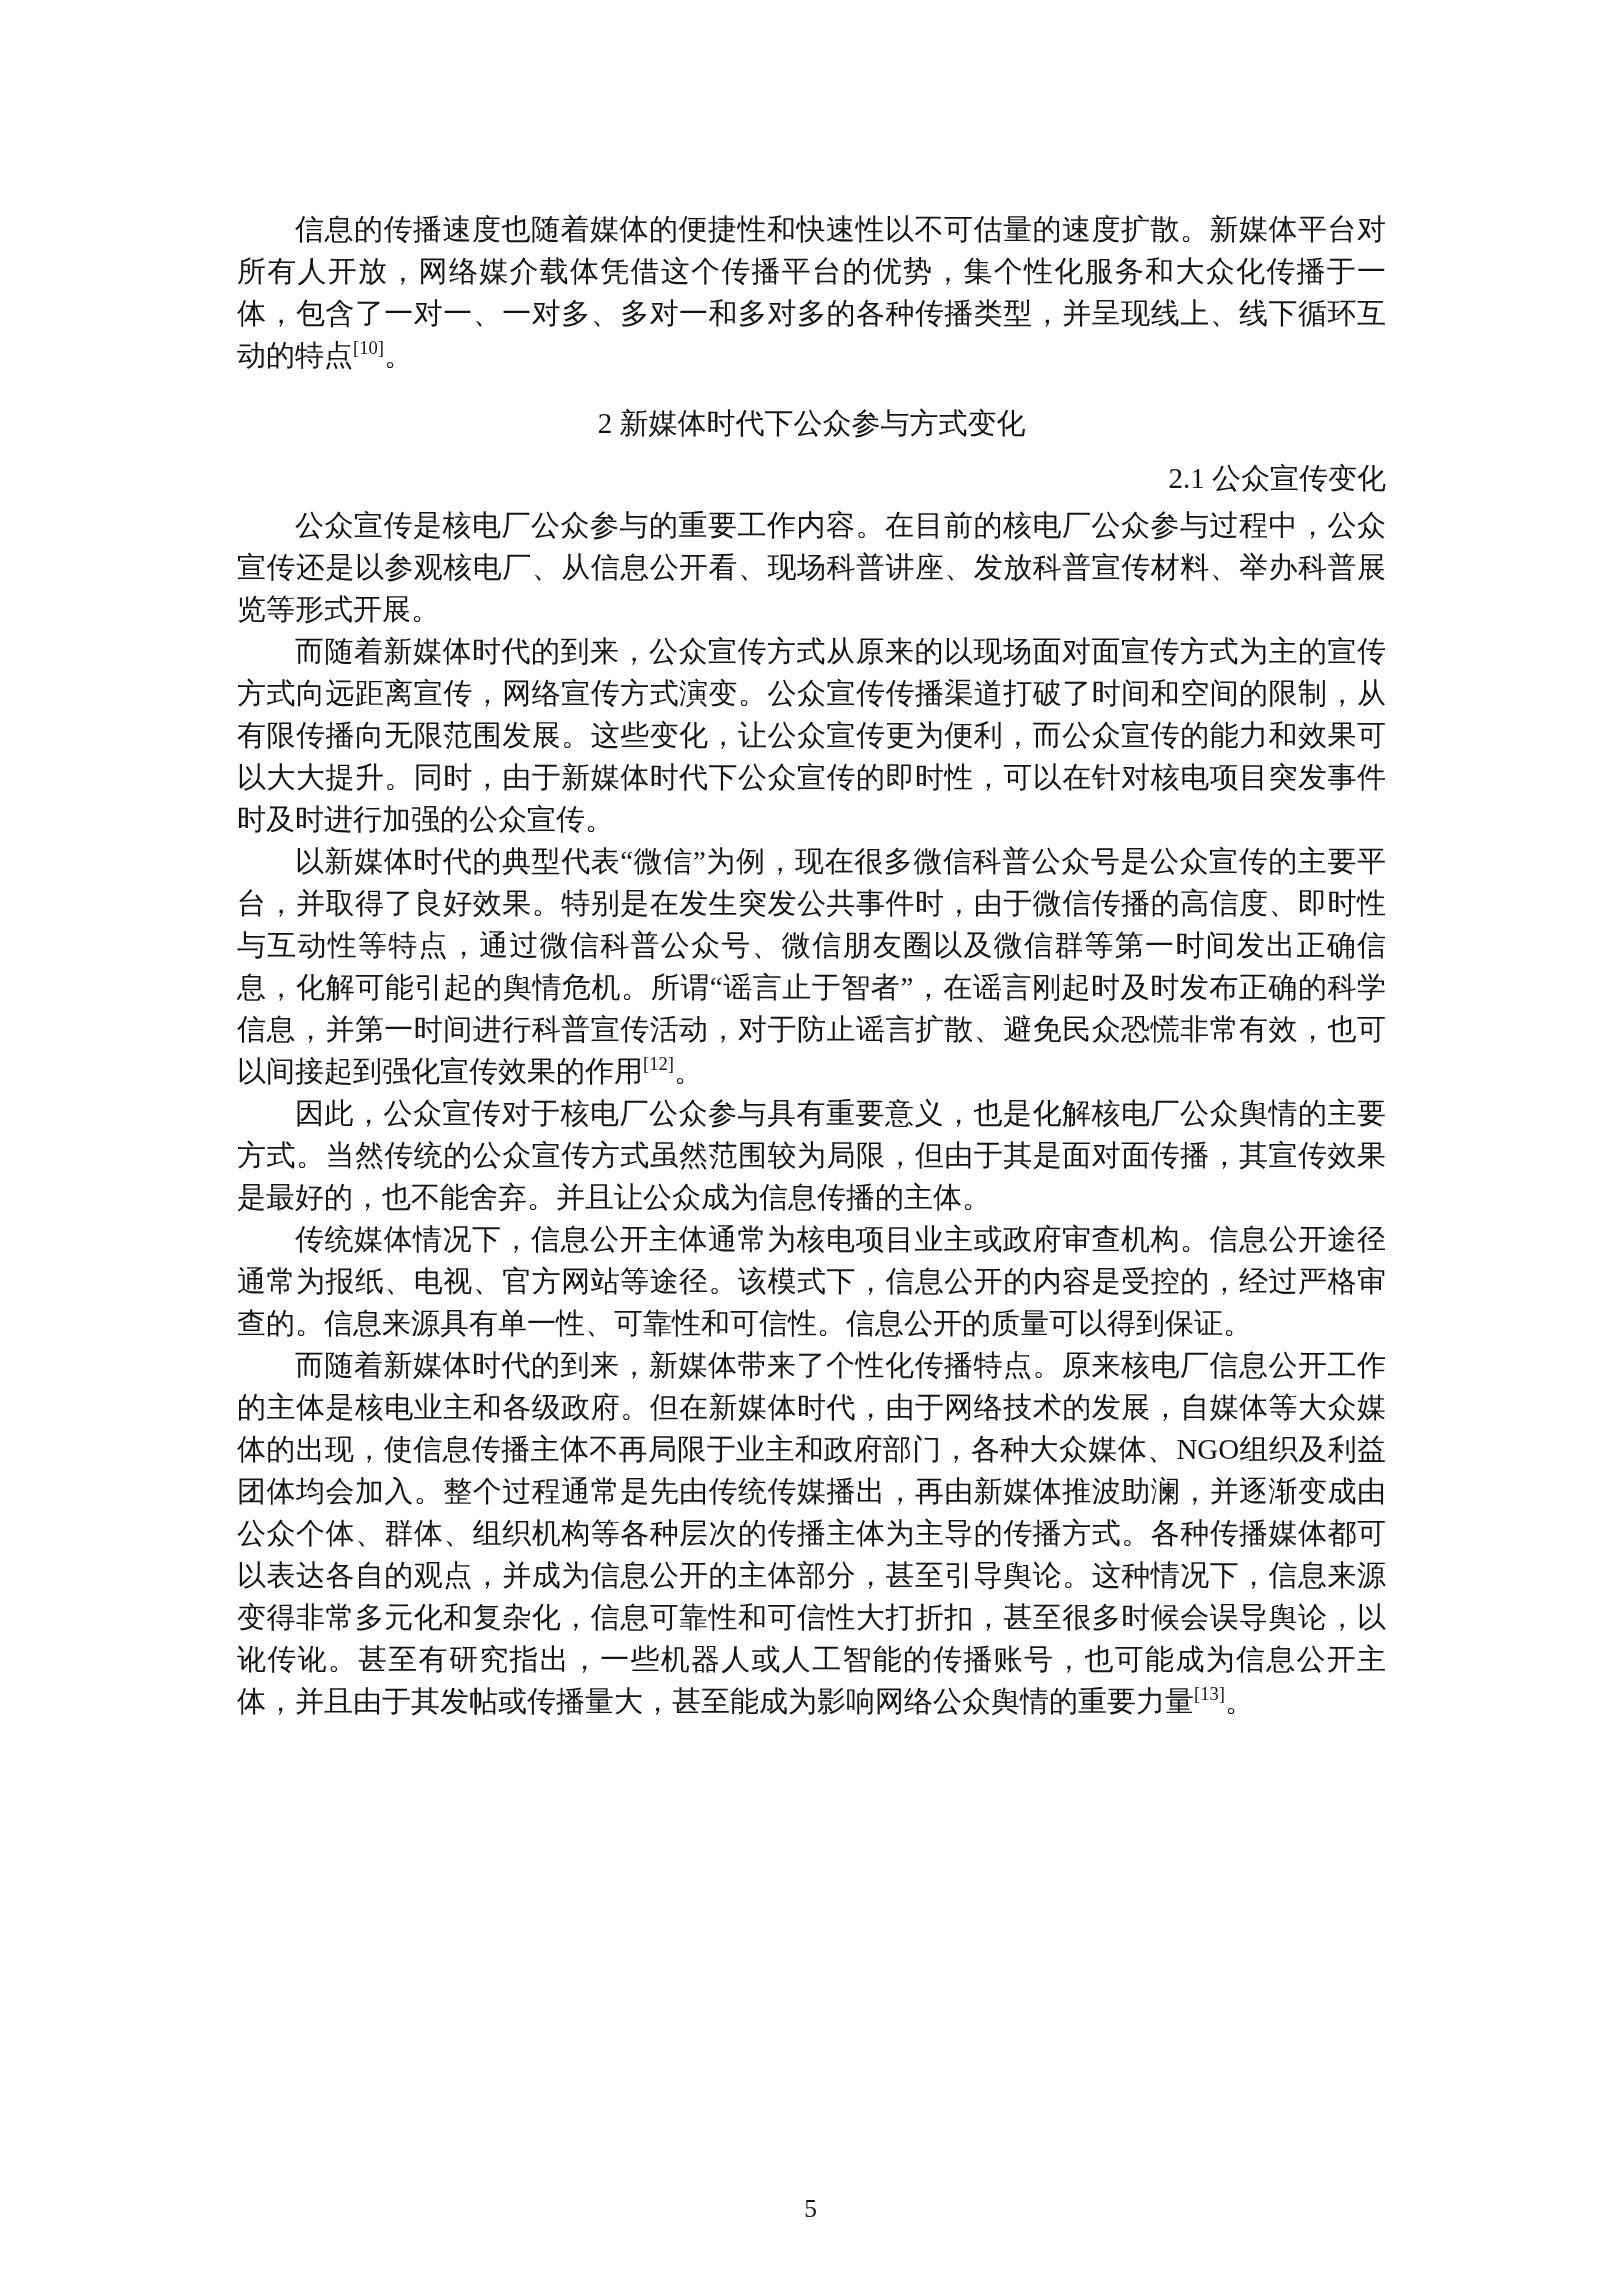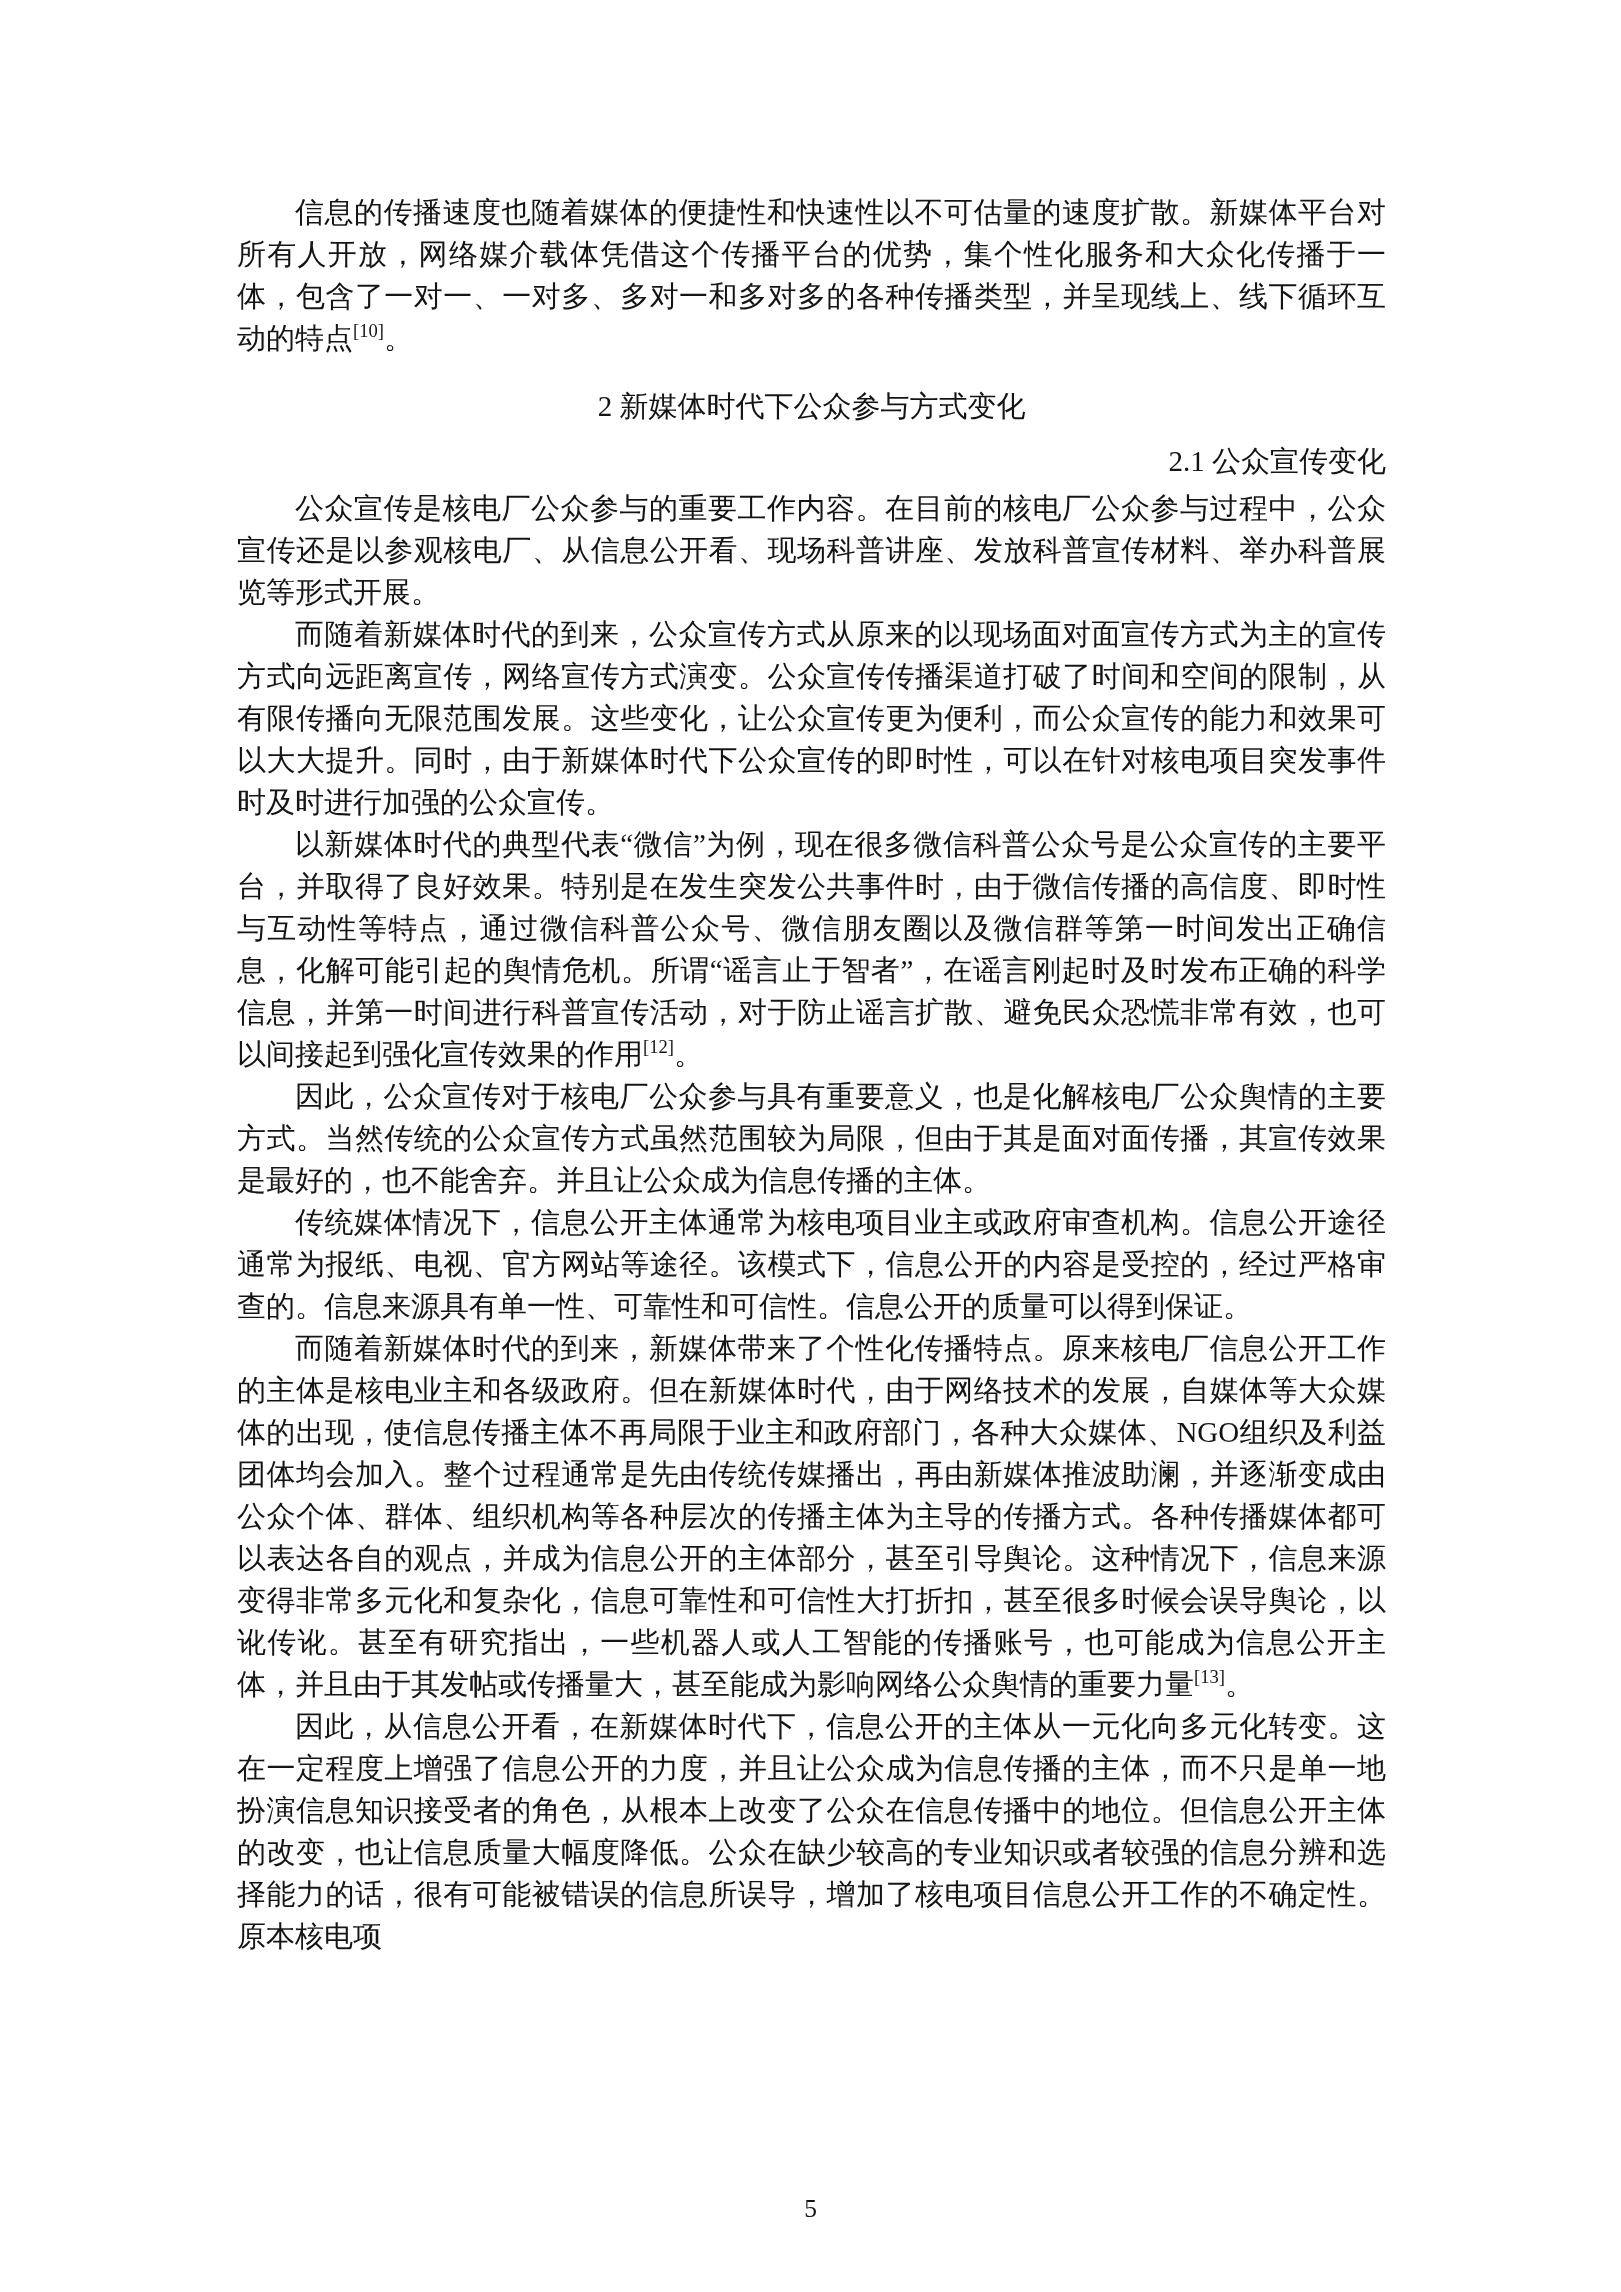--- a/index.html
+++ b/index.html
@@ -11,21 +11,21 @@
     height: 2293px;
     background: #ffffff;
     position: relative;
     overflow: hidden;
     font-family: "Liberation Serif", "DejaVu Serif", serif;
     color: #141414;
   }
   .text-block {
     position: absolute;
     left: 237px;
-    top: 191px;
+    top: 208px;
     width: 1149px;
     font-size: 29px;
     line-height: 42px;
     text-align: justify;
     text-justify: inter-character;
   }
   .para {
     margin: 0;
     text-indent: 2em;
   }
@@ -65,19 +65,18 @@
   <main class="text-block" id="doc-body">
       <p class="para">信息的传播速度也随着媒体的便捷性和快速性以不可估量的速度扩散。新媒体平台对所有人开放，网络媒介载体凭借这个传播平台的优势，集个性化服务和大众化传播于一体，包含了一对一、一对多、多对一和多对多的各种传播类型，并呈现线上、线下循环互动的特点<sup class="ref">[10]</sup>。</p>
       <h2 class="heading-1">2 新媒体时代下公众参与方式变化</h2>
       <h2 class="heading-2">2.1 公众宣传变化</h2>
       <p class="para">公众宣传是核电厂公众参与的重要工作内容。在目前的核电厂公众参与过程中，公众宣传还是以参观核电厂、从信息公开看、现场科普讲座、发放科普宣传材料、举办科普展览等形式开展。</p>
       <p class="para">而随着新媒体时代的到来，公众宣传方式从原来的以现场面对面宣传方式为主的宣传方式向远距离宣传，网络宣传方式演变。公众宣传传播渠道打破了时间和空间的限制，从有限传播向无限范围发展。这些变化，让公众宣传更为便利，而公众宣传的能力和效果可以大大提升。同时，由于新媒体时代下公众宣传的即时性，可以在针对核电项目突发事件时及时进行加强的公众宣传。</p>
       <p class="para">以新媒体时代的典型代表“微信”为例，现在很多微信科普公众号是公众宣传的主要平台，并取得了良好效果。特别是在发生突发公共事件时，由于微信传播的高信度、即时性与互动性等特点，通过微信科普公众号、微信朋友圈以及微信群等第一时间发出正确信息，化解可能引起的舆情危机。所谓“谣言止于智者”，在谣言刚起时及时发布正确的科学信息，并第一时间进行科普宣传活动，对于防止谣言扩散、避免民众恐慌非常有效，也可以间接起到强化宣传效果的作用<sup class="ref">[12]</sup>。</p>
       <p class="para">因此，公众宣传对于核电厂公众参与具有重要意义，也是化解核电厂公众舆情的主要方式。当然传统的公众宣传方式虽然范围较为局限，但由于其是面对面传播，其宣传效果是最好的，也不能舍弃。并且让公众成为信息传播的主体。</p>
       <p class="para">传统媒体情况下，信息公开主体通常为核电项目业主或政府审查机构。信息公开途径通常为报纸、电视、官方网站等途径。该模式下，信息公开的内容是受控的，经过严格审查的。信息来源具有单一性、可靠性和可信性。信息公开的质量可以得到保证。</p>
       <p class="para">而随着新媒体时代的到来，新媒体带来了个性化传播特点。原来核电厂信息公开工作的主体是核电业主和各级政府。但在新媒体时代，由于网络技术的发展，自媒体等大众媒体的出现，使信息传播主体不再局限于业主和政府部门，各种大众媒体、NGO组织及利益团体均会加入。整个过程通常是先由传统传媒播出，再由新媒体推波助澜，并逐渐变成由公众个体、群体、组织机构等各种层次的传播主体为主导的传播方式。各种传播媒体都可以表达各自的观点，并成为信息公开的主体部分，甚至引导舆论。这种情况下，信息来源变得非常多元化和复杂化，信息可靠性和可信性大打折扣，甚至很多时候会误导舆论，以讹传讹。甚至有研究指出，一些机器人或人工智能的传播账号，也可能成为信息公开主体，并且由于其发帖或传播量大，甚至能成为影响网络公众舆情的重要力量<sup class="ref">[13]</sup>。</p>
-      <p class="para">因此，从信息公开看，在新媒体时代下，信息公开的主体从一元化向多元化转变。这在一定程度上增强了信息公开的力度，并且让公众成为信息传播的主体，而不只是单一地扮演信息知识接受者的角色，从根本上改变了公众在信息传播中的地位。但信息公开主体的改变，也让信息质量大幅度降低。公众在缺少较高的专业知识或者较强的信息分辨和选择能力的话，很有可能被错误的信息所误导，增加了核电项目信息公开工作的不确定性。原本核电项</p>
     </main>
   <footer class="page-footer">
     <span>5</span>
   </footer>
 </div>
 
 
 </body></html>

